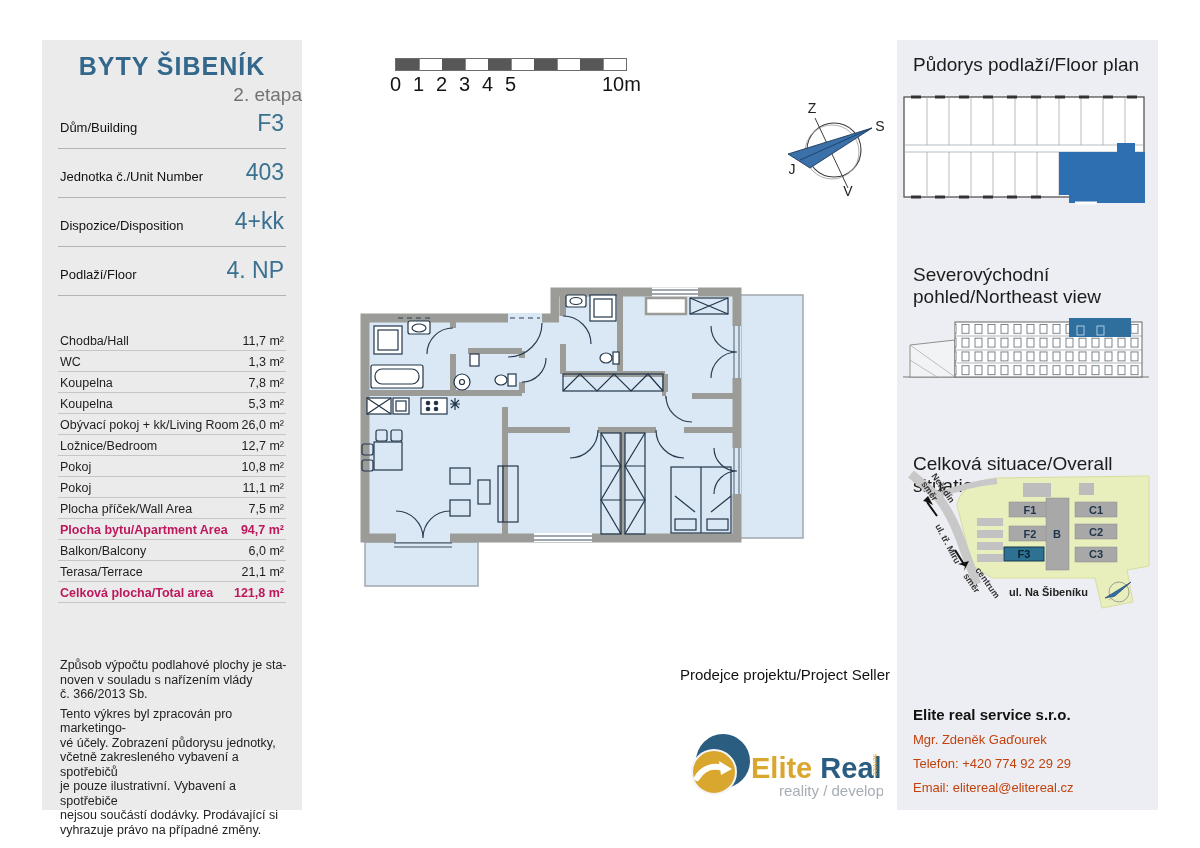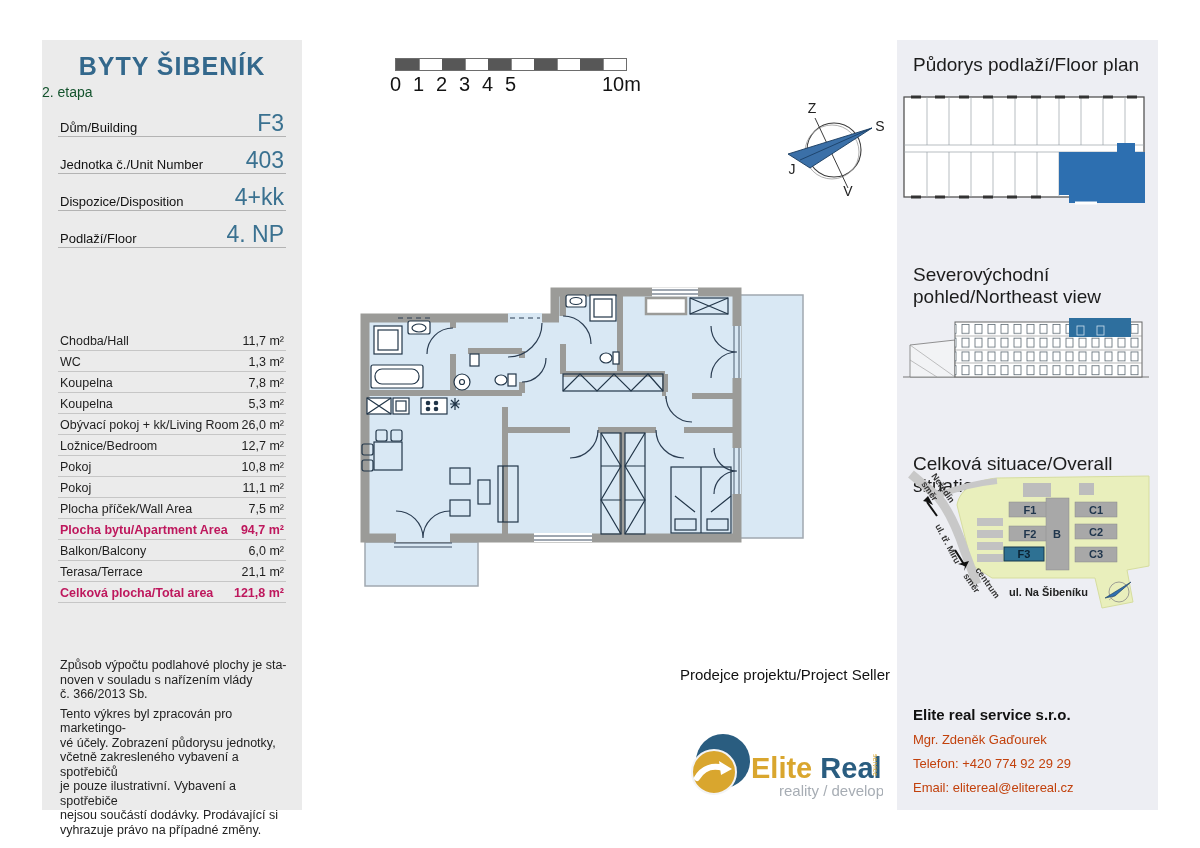--- a/index.html
+++ b/index.html
@@ -3,24 +3,24 @@
 <meta charset="utf-8">
 <style>
   html,body{margin:0;padding:0;}
   body{width:1200px;height:848px;position:relative;background:#fff;
        font-family:"Liberation Sans",sans-serif;overflow:hidden;color:#1e1e1e;}
   .abs{position:absolute;}
   
   #left-panel{left:42px;top:40px;width:260px;height:770px;background:#ebebeb;}
   #lp-title{top:12px;left:0;right:0;text-align:center;font-size:25px;font-weight:bold;
             color:#33688c;letter-spacing:1px;}
-  #lp-subtitle{top:44px;left:0;right:0;text-align:left;font-size:14px;color:#14532d;}
+  #lp-subtitle{top:44px;left:0;right:0;text-align:right;font-size:19px;color:#737373;}
   #info-rows{top:60px;left:16px;right:16px;}
   .irow{display:flex;justify-content:space-between;align-items:flex-end;
-        border-bottom:1px solid #b3b3b3;padding:12px 2px 1px 2px;}
+        border-bottom:1px solid #b3b3b3;padding:12px 2px 13px 2px;}
   .irow .lab{font-size:13px;color:#111;}
   .irow .val{font-size:23px;color:#3a7190;line-height:1;}
   #area-table{top:290px;left:16px;right:16px;}
   .arow{display:flex;justify-content:space-between;align-items:flex-end;
         border-bottom:1px solid #c6c6c6;padding:4px 2px 2px 2px;font-size:12.5px;}
   .arow.hl{color:#be185d;font-weight:bold;}
   #disclaimer{top:618px;left:18px;right:12px;font-size:12.5px;line-height:14.5px;color:#222;}
   #disclaimer .para{margin-bottom:5px;}
   
   #scalebar{left:395px;top:58px;width:236px;}

